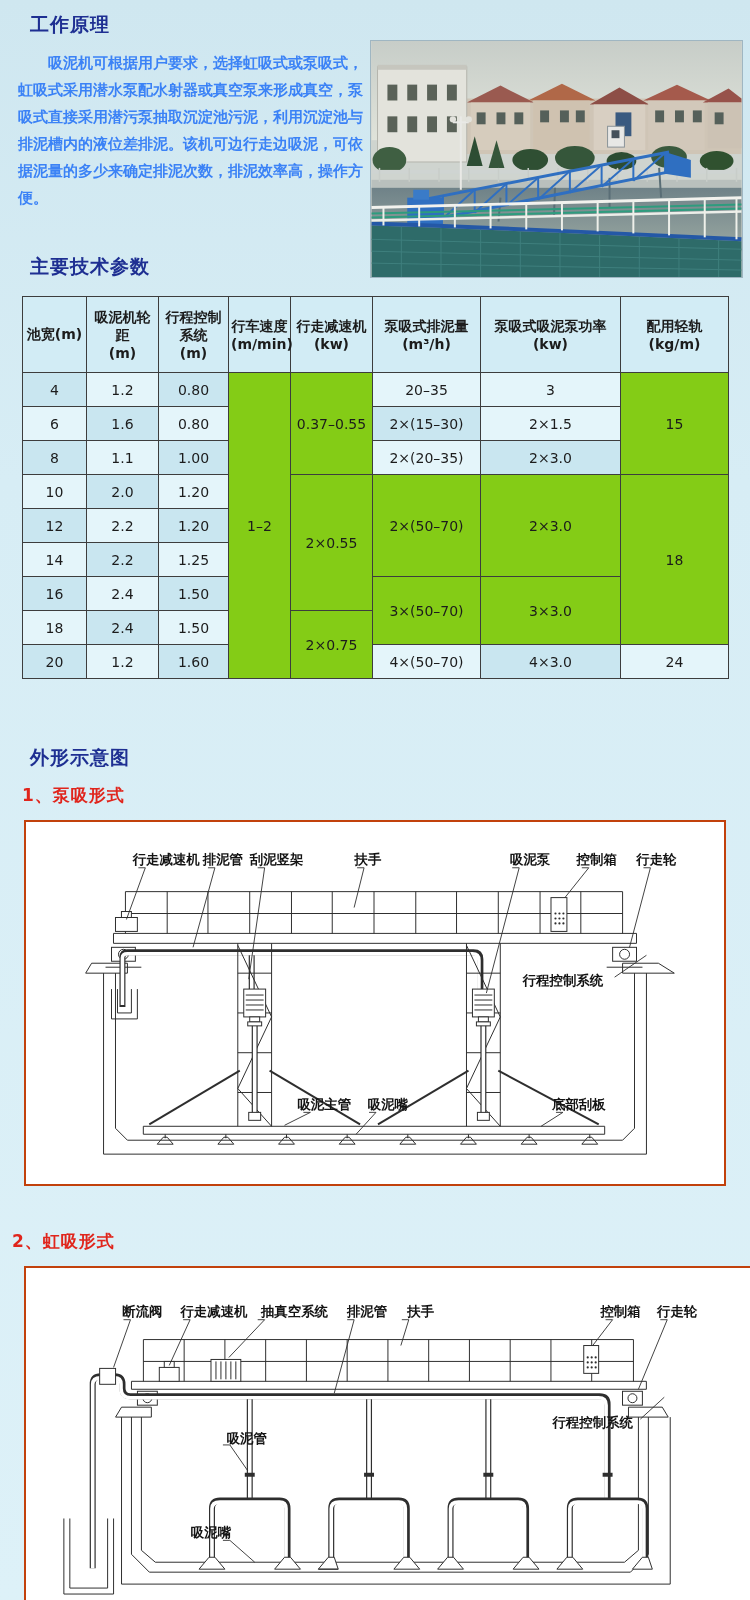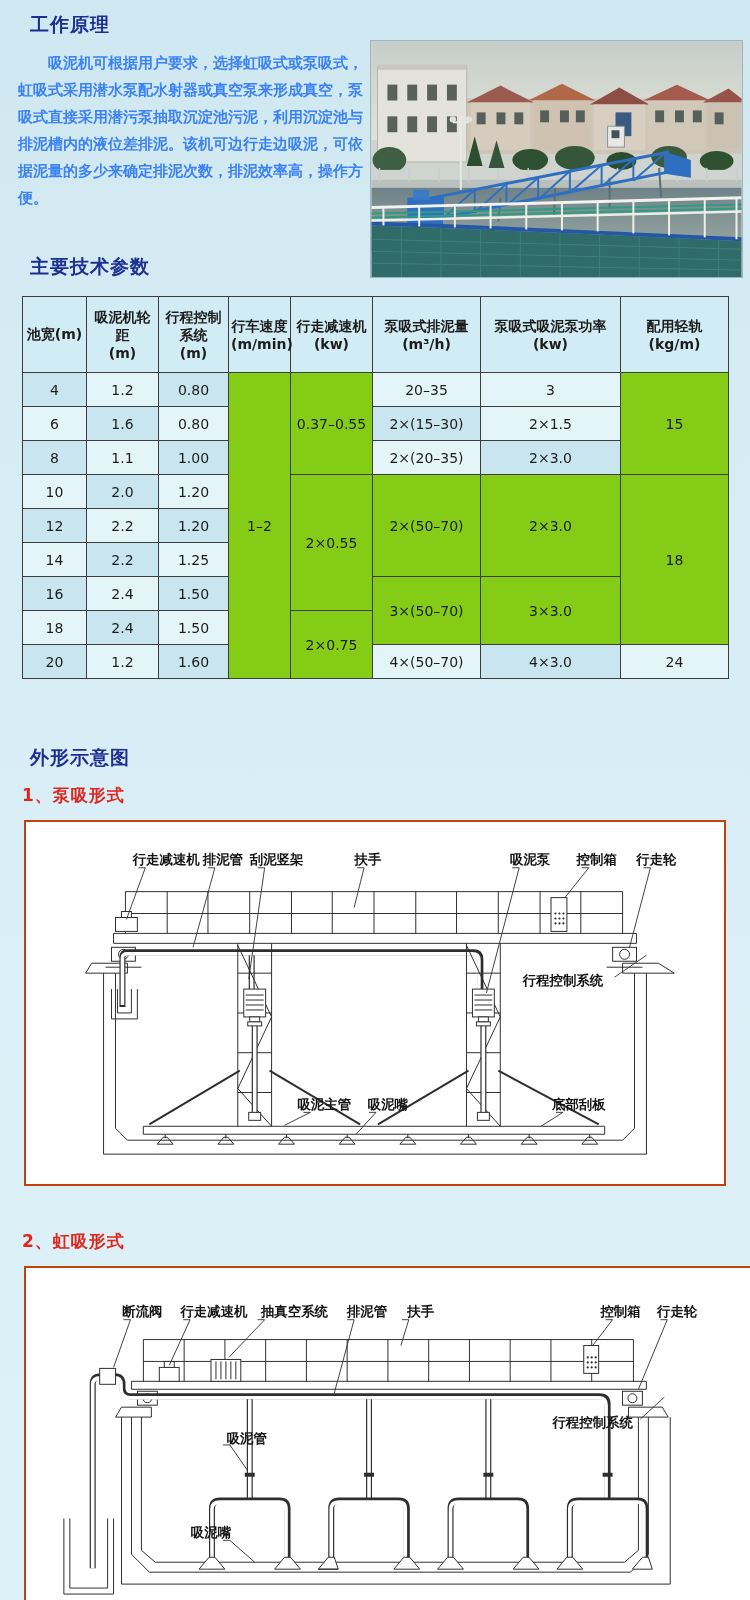--- a/index.html
+++ b/index.html
@@ -498,21 +498,21 @@
     <text class="lbl" x="507" y="42" text-anchor="middle">吸泥泵</text>
     <text class="lbl" x="574" y="42" text-anchor="middle">控制箱</text>
     <text class="lbl" x="634" y="42" text-anchor="middle">行走轮</text>
     <text class="lbl" x="540" y="164" text-anchor="middle">行程控制系统</text>
     <text class="lbl" x="300" y="289" text-anchor="middle">吸泥主管</text>
     <text class="lbl" x="364" y="289" text-anchor="middle">吸泥嘴</text>
     <text class="lbl" x="556" y="289" text-anchor="middle">底部刮板</text>
   </svg>
 </div>
 
-<h3 class="abs red-sub" style="left:22px; top:1230px;">2、虹吸形式</h3>
+<h3 class="abs red-sub" style="left:12px; top:1230px;">2、虹吸形式</h3>
 
 <div class="abs panel" style="left:24px; top:1266px; width:746px; height:334px; border-bottom:none; overflow:hidden;">
   <svg width="698" height="332" viewBox="0 0 702 334">
     <g stroke="#2e2e2e" stroke-width="1" fill="none">
       <path d="M96,150 L96,318 L648,318 L648,150"></path>
       <path d="M106,150 V288 L124,306 H608 L626,288 V150"></path>
       <path d="M116,150 V284 L130,296 H602 L616,284 V150"></path>
       <polygon points="90,150 96,140 126,140 126,150"></polygon>
       <polygon points="606,150 606,140 640,140 646,150"></polygon>
     </g>

